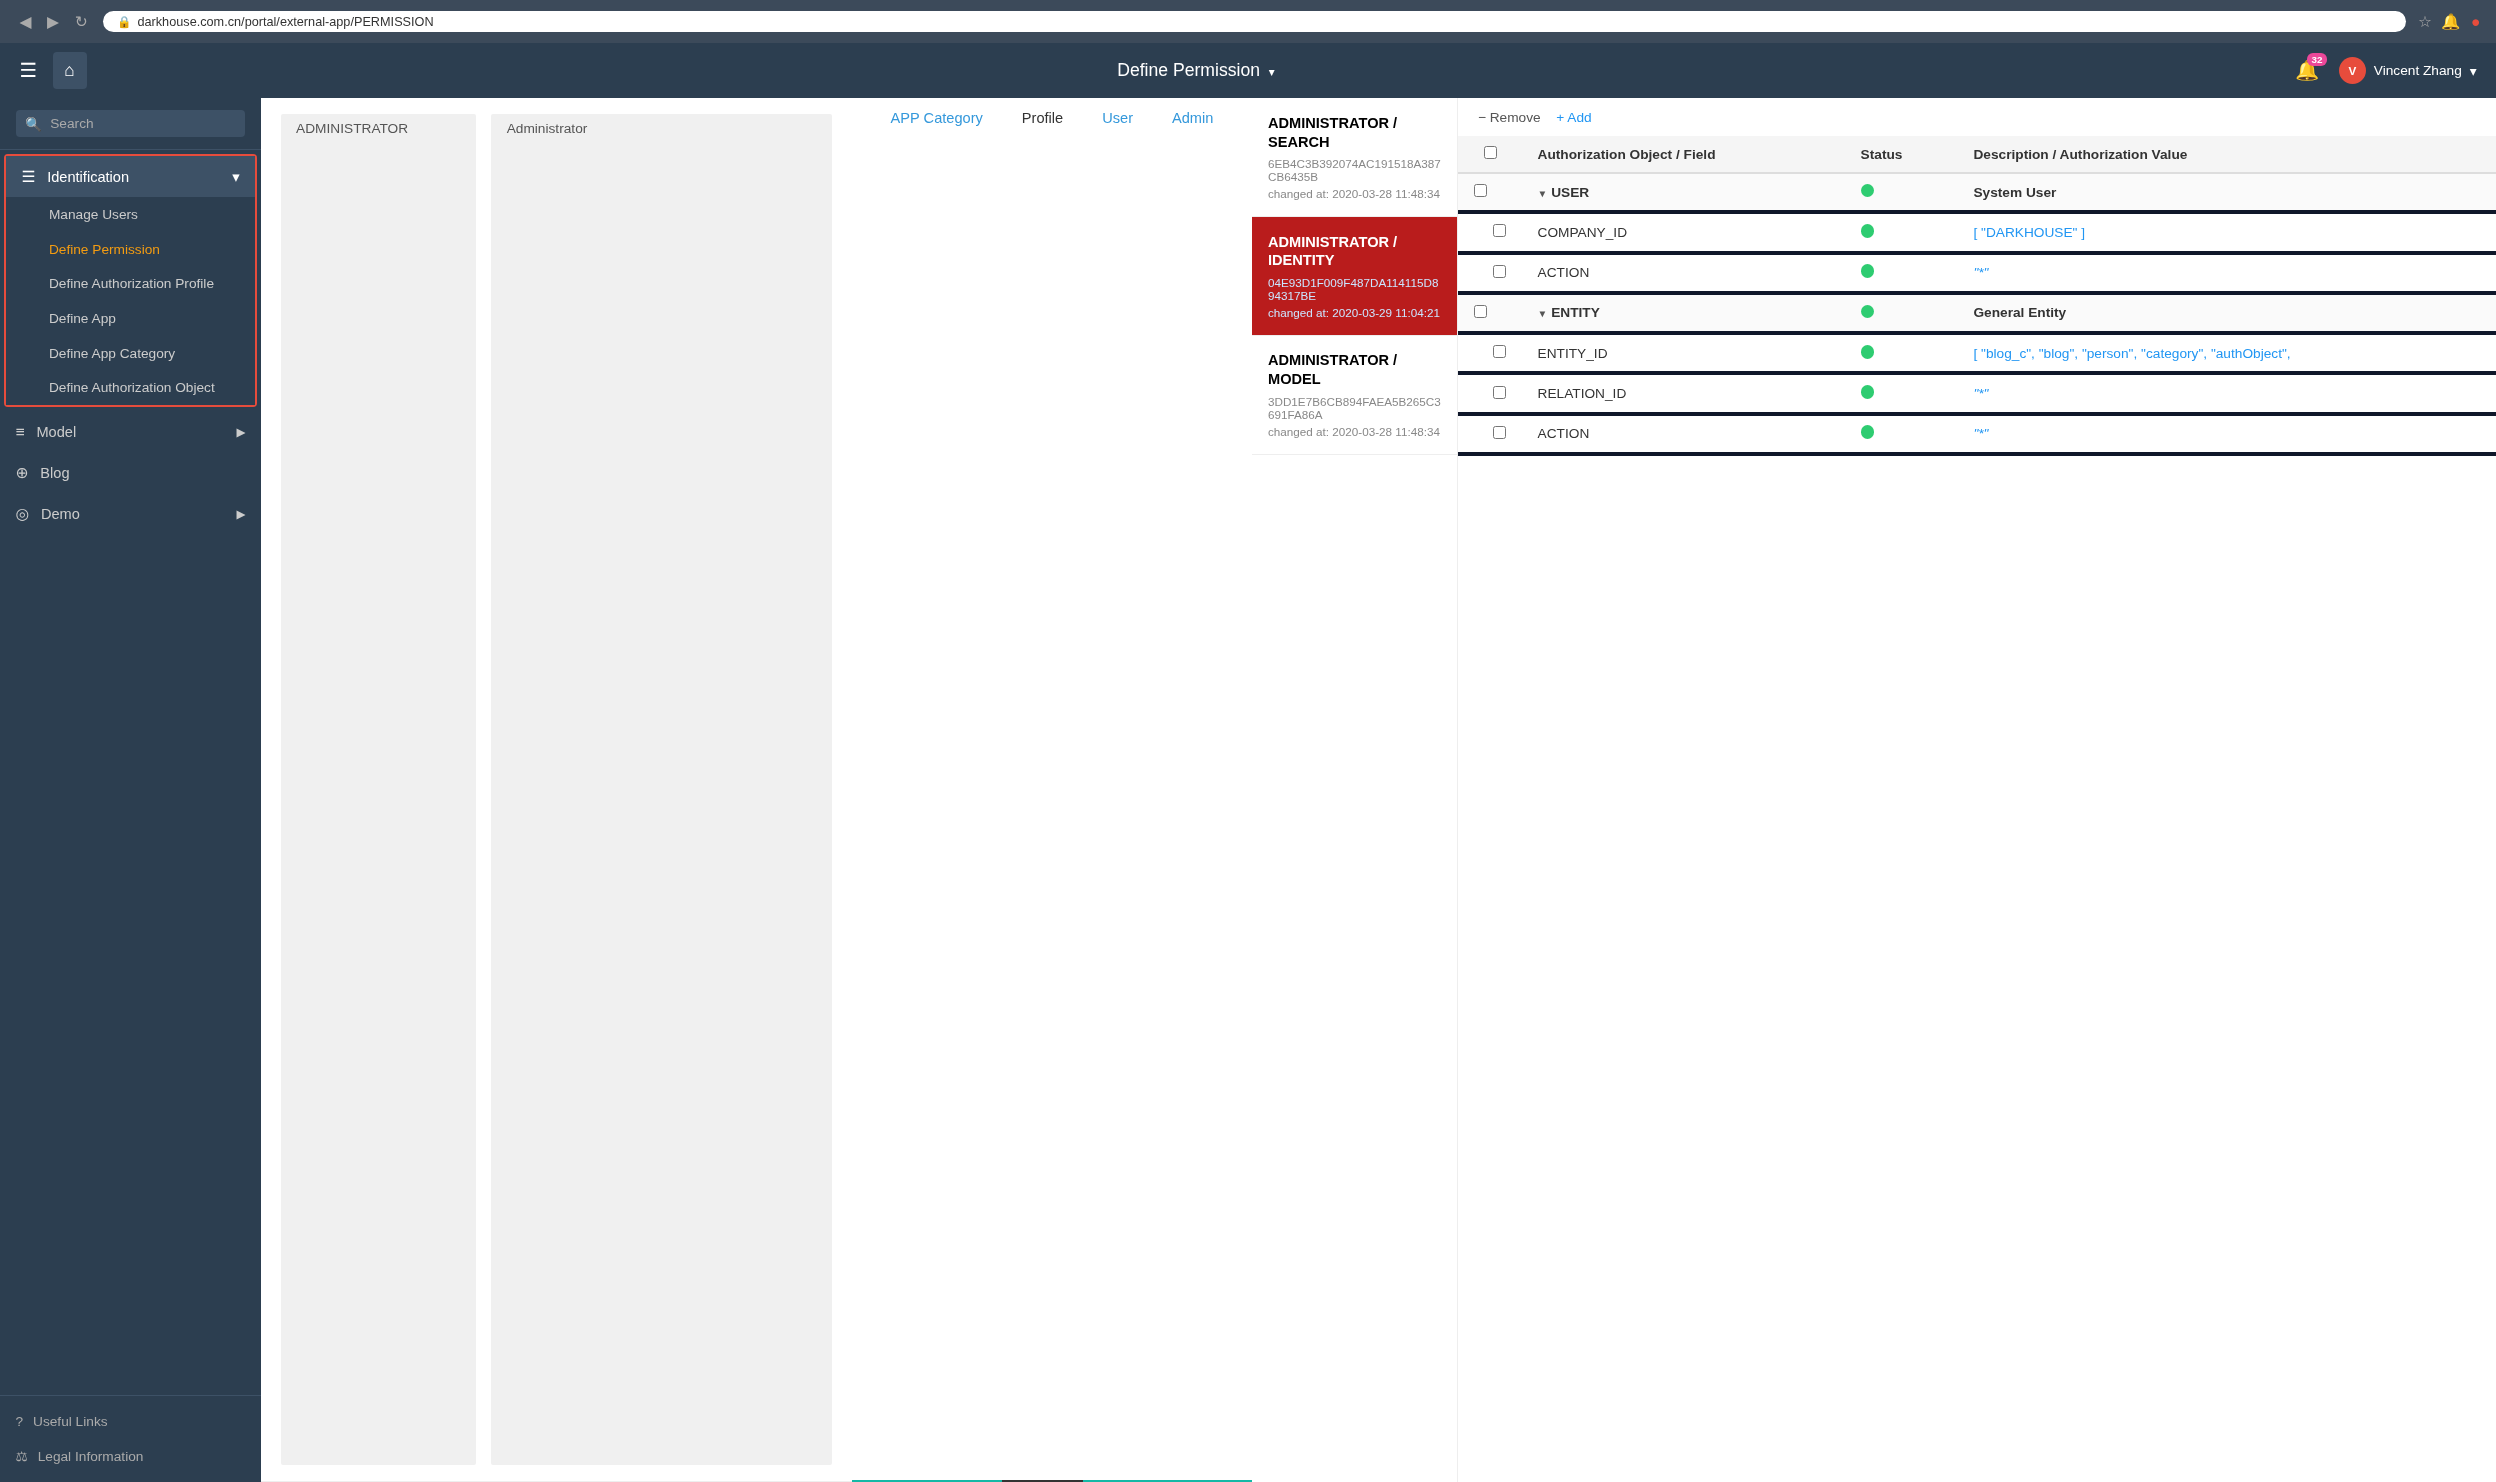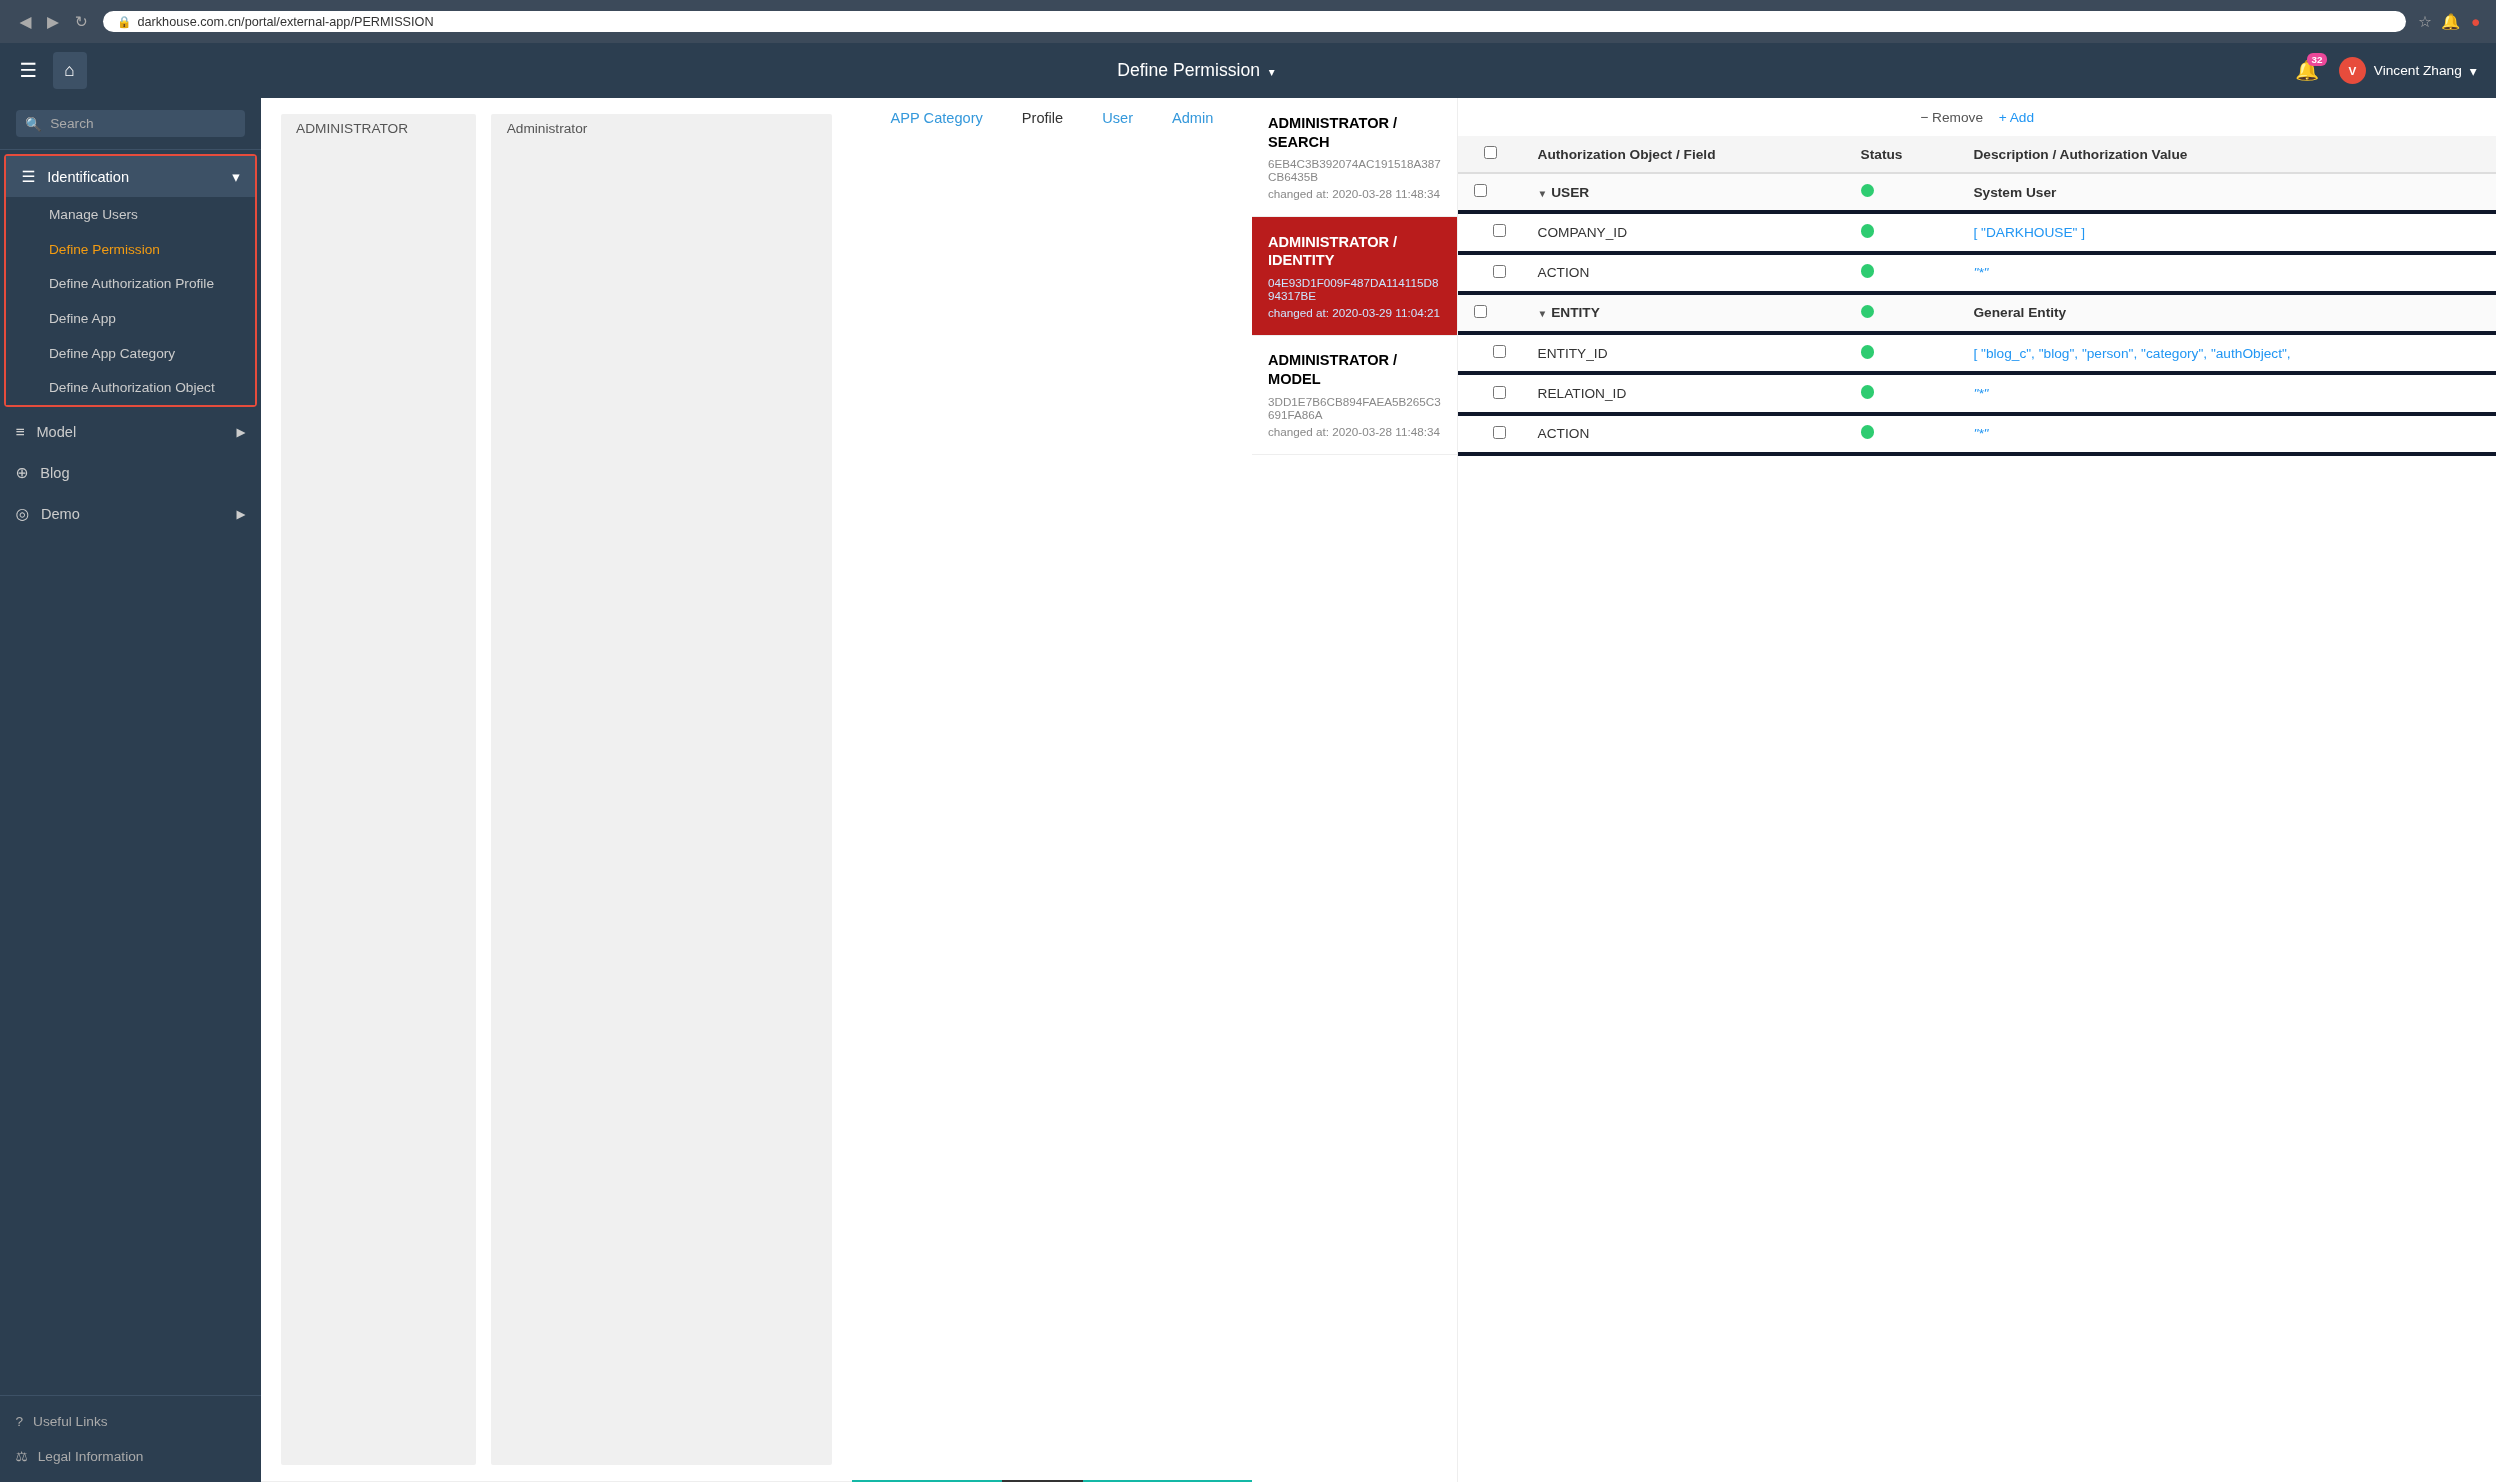--- a/index.html
+++ b/index.html
@@ -250,21 +250,21 @@
     .permission-card.selected .card-date { color: #cce5ff; }
 
     
     .table-panel {
       flex: 1;
       overflow: auto;
       padding: 0;
     }
     .table-actions {
       display: flex;
-      justify-content: center;
+      justify-content: flex-start;
       padding: 11.7px 19.5px;
       gap: 15.6px;
       font-size: 13.7px;
     }
     .table-action-btn {
       cursor: pointer;
       color: #555;
       background: none;
       border: none;
       font-size: 13.7px;

